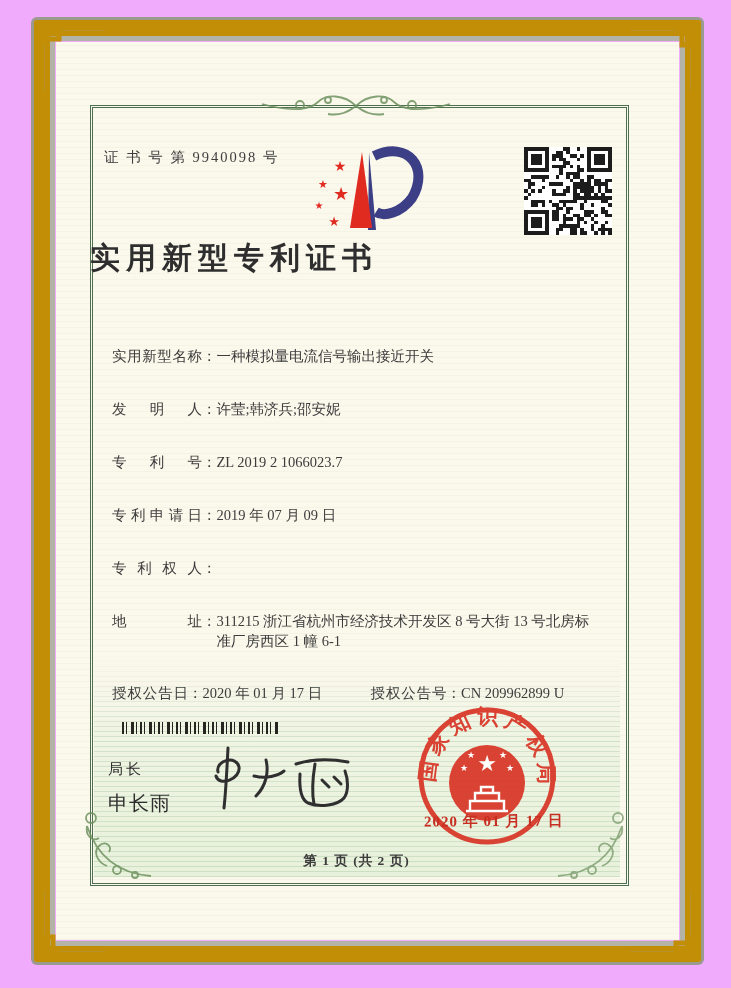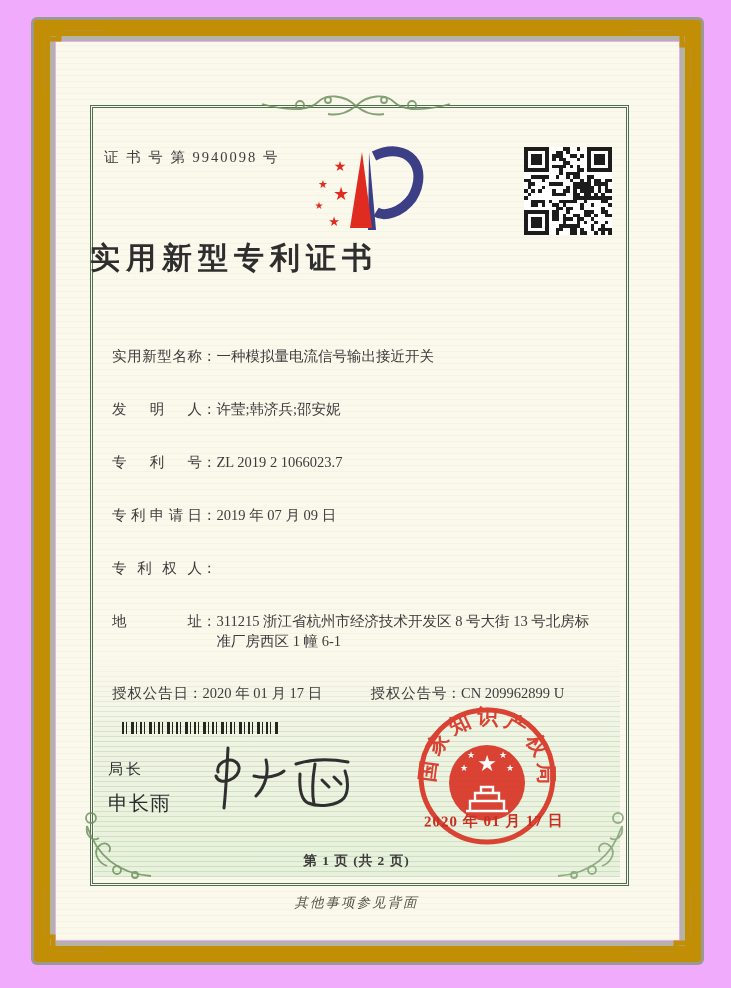--- a/index.html
+++ b/index.html
@@ -465,14 +465,13 @@
         <path d="M52,108 H94"></path>
         <path d="M56,108 V98 H90 V108"></path>
         <path d="M61,98 V90 H85 V98"></path>
         <path d="M67,90 V84 H79 V90"></path>
       </g>
     </g>
   </svg>
   <div class="seal-date">2020 年 01 月 17 日</div>
 
   <div class="page-no">第 1 页 (共 2 页)</div>
-  <div class="footer-note">其他事项参见背面</div>
 </div>
 
 </body></html>

